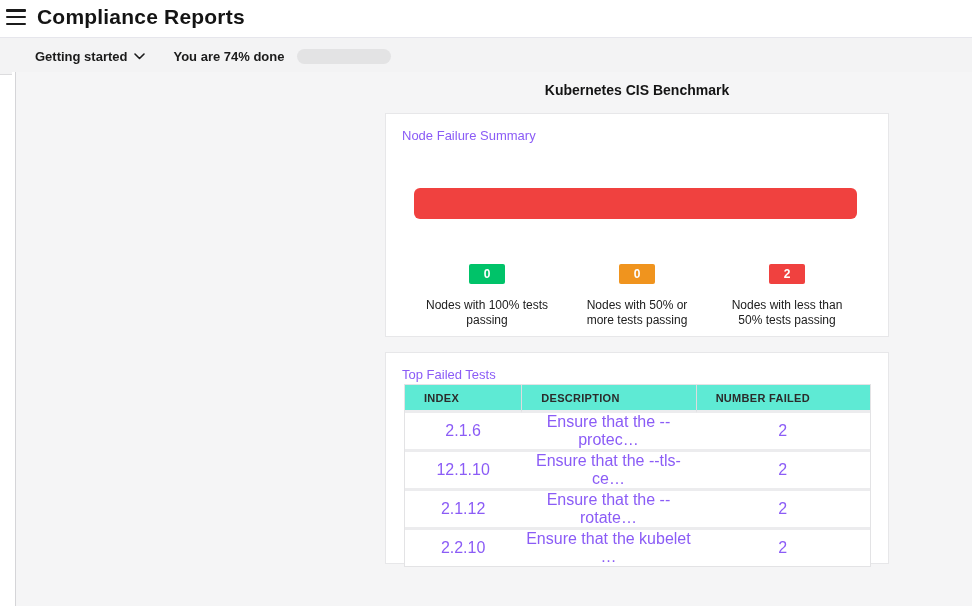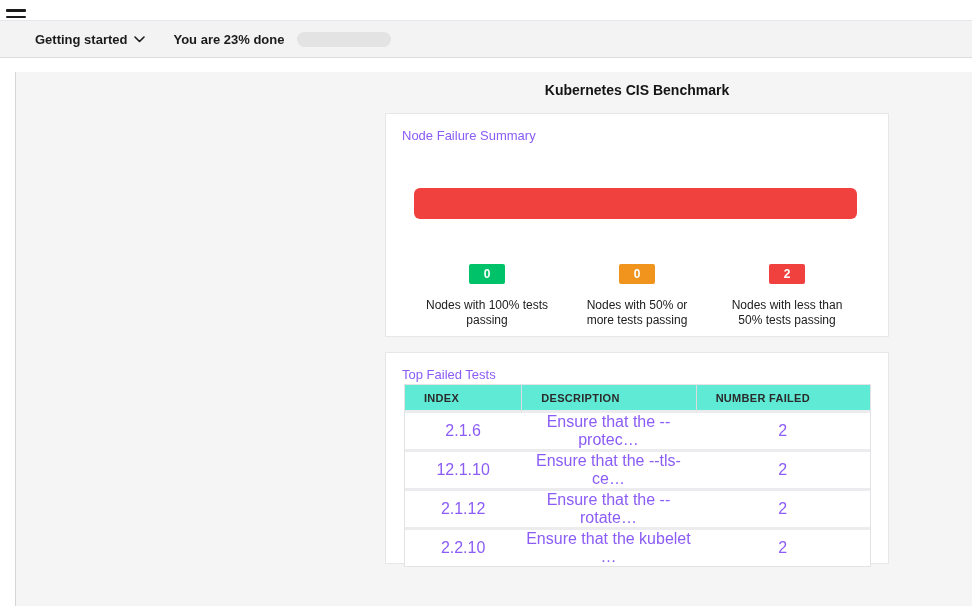--- a/index.html
+++ b/index.html
@@ -23,21 +23,21 @@
     cursor: pointer;
   }
   .hamburger span { display: block; height: 2.5px; background: #1b1b1b; border-radius: 1px; }
   .app-title {
     font-size: 21px; font-weight: 700; margin-left: 11px; letter-spacing: 0.2px;
     color: #141414;
   }
 
   
   .gs-bar {
-    position: absolute; top: 20px; left: 0; width: 972px; height: 38px;
+    position: absolute; top: 37px; left: 0; width: 972px; height: 38px;
     background: #f3f3f4;
     border-top: 1px solid #e6e6ec;
     border-bottom: 1px solid #dcdcde;
     display: flex; align-items: center;
   }
   .gs-dropdown {
     margin-left: 35px; display: flex; align-items: center; gap: 7px;
     font-size: 13px; font-weight: 700; color: #1b1b1b; cursor: pointer;
   }
   .chev { width: 11px; height: 7px; display: inline-block; }
@@ -111,30 +111,31 @@
 </style>
 </head>
 <body>
 
 <div class="app-header">
   <div class="hamburger">
     <span></span>
       <span></span>
       <span></span>
   </div>
+  <div class="app-title">Compliance Reports</div>
 </div>
 
 <div class="gs-bar">
   <div class="gs-dropdown">
     <span>Getting started</span>
     <svg class="chev" viewBox="0 0 11 7">
       <polyline points="1,1 5.5,5.5 10,1" fill="none" stroke="#1b1b1b" stroke-width="1.6" stroke-linecap="round" stroke-linejoin="round"></polyline>
     </svg>
   </div>
-  <div class="gs-progress-text">You are 23% done</div>
+  <div class="gs-progress-text">You are 74% done</div>
   <div class="gs-progress-track">
     <div class="gs-progress-fill" style="width:0%"></div>
   </div>
 </div>
 
 <div class="main">
   <div class="left-strip"></div>
 
   <div class="content-col">
     <div class="benchmark-title">Kubernetes CIS Benchmark</div>

